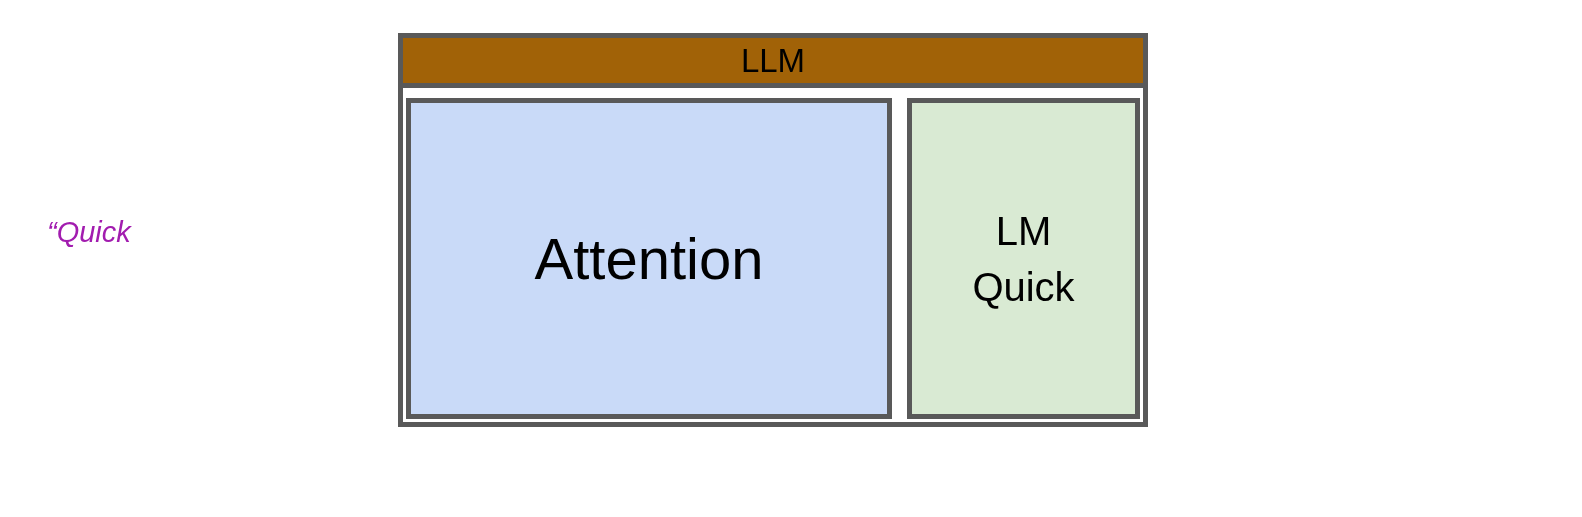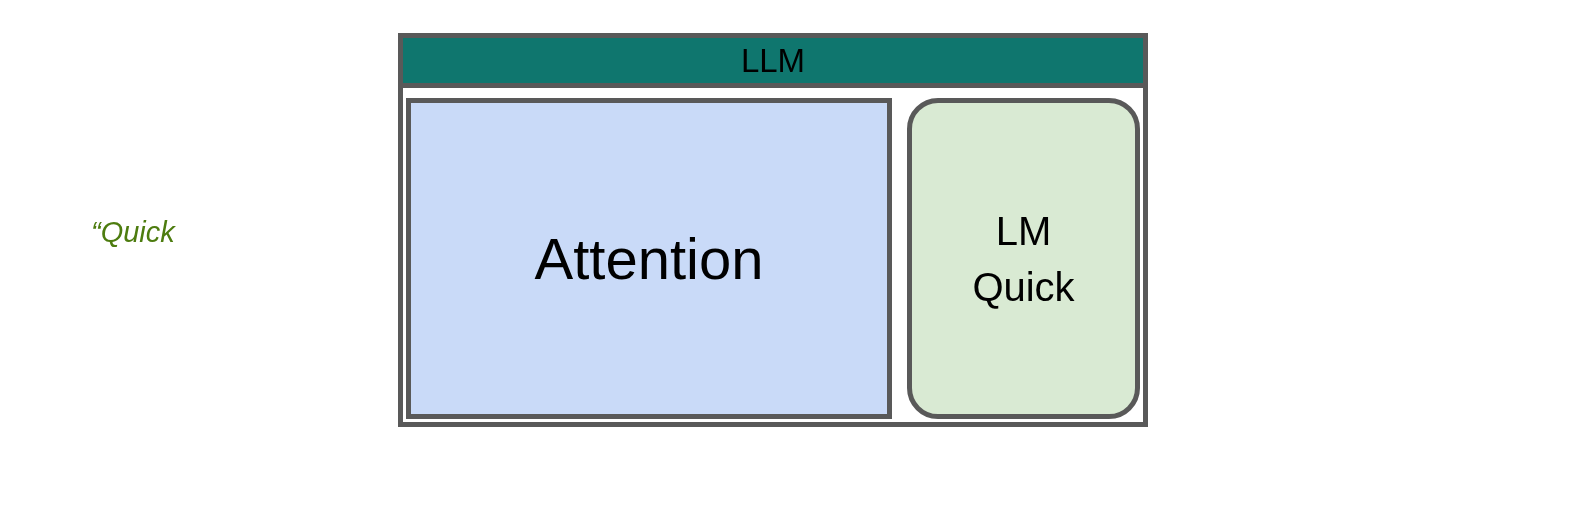--- a/index.html
+++ b/index.html
@@ -62,39 +62,39 @@
     border: 5px solid #595959;
     display: flex;
     flex-direction: column;
     align-items: center;
     justify-content: center;
     text-align: center;
     color: #000000;
   }
 
   .attention-block { flex: 1 1 auto; }
-  .lm-head-block   { flex: 0 0 233px; width: 233px; border-radius: 31px; }
+  .lm-head-block   { flex: 0 0 233px; width: 233px; }
 
   .attention-line1 { font-size: 58px; line-height: 66px; }
   .attention-line2 { font-size: 47px; line-height: 60px; }
 
   .lm-head-line { font-size: 40px; line-height: 56px; }
 </style>
 </head>
 <body>
 
 <div class="page">
 
-  <div class="caption" style="color: #4d7c0f; margin-left: 44px;">
+  <div class="caption" style="color: #a21caf;">
     <div>“Quick</div>
   </div>
 
   <div class="llm-box" style="border-color: rgb(89, 89, 89);">
 
-    <div class="llm-header" style="background-color: #0f766e; border-bottom-color: rgb(89, 89, 89); align-items: center;">
+    <div class="llm-header" style="background-color: #a16207; border-bottom-color: rgb(89, 89, 89); align-items: center;">
       <span>LLM</span>
     </div>
 
     <div class="llm-body">
 
       <div class="block attention-block" style="background-color: rgb(201, 218, 248); border-color: rgb(89, 89, 89);">
         <div class="attention-line1">Attention</div>
       </div>
 
       <div class="block lm-head-block" style="background-color: rgb(217, 234, 211); border-color: rgb(89, 89, 89);">

